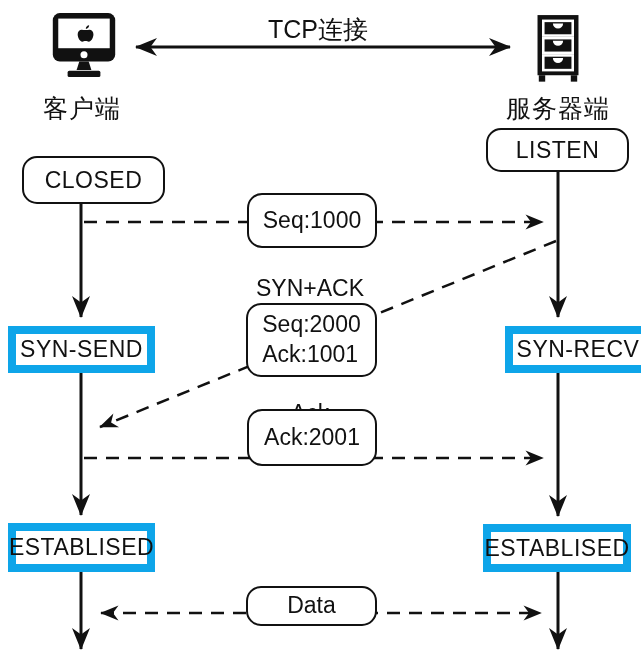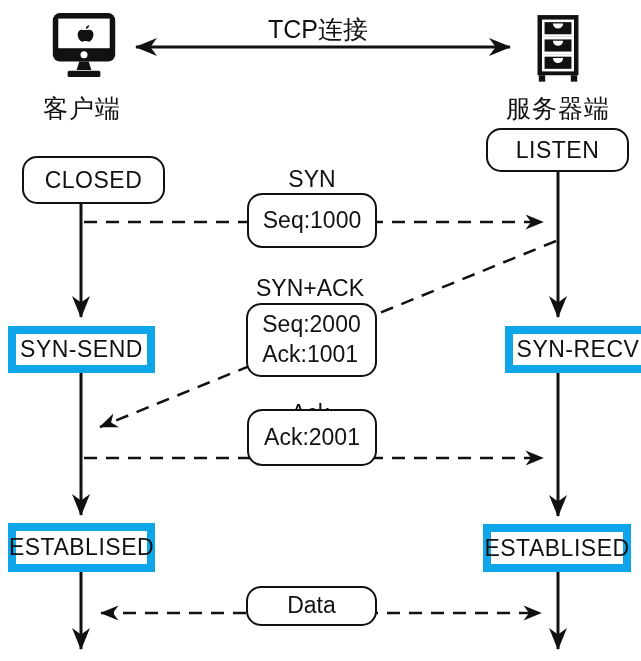--- a/index.html
+++ b/index.html
@@ -125,21 +125,20 @@
   <div class="abs node-label" style="left:488px; top:92px; width:140px; height:30px;">服务器端</div>
 
   <div class="abs state-box state-round" style="left:22px; top:127px; width:143px; height:48px;margin-top:29px;">CLOSED</div>
   <div class="abs state-box state-rect" style="left:8px; top:326px; width:147px; height:47px;">SYN-SEND</div>
   <div class="abs state-box state-rect" style="left:8px; top:523px; width:147px; height:49px;">ESTABLISED</div>
 
   <div class="abs state-box state-round" style="left:486px; top:128px; width:143px; height:44px;">LISTEN</div>
   <div class="abs state-box state-rect" style="left:485px; top:326px; width:146px; height:47px;margin-left:20px;">SYN-RECV</div>
   <div class="abs state-box state-rect" style="left:483px; top:524px; width:148px; height:48px;">ESTABLISED</div>
 
-  <div class="abs msg-title" style="left:252px; top:166px; width:120px;">SYN</div>
   <div class="abs msg-box" style="left:247px; top:193px; width:130px; height:55px;">Seq:1000</div>
 
   <div class="abs msg-title" style="left:230px; top:275px; width:160px;">SYN+ACK</div>
   <div class="abs msg-box" style="left:246px; top:303px; width:131px; height:74px;">Seq:2000
 Ack:1001</div>
 
   <div class="abs msg-title" style="left:250px; top:400px; width:120px;">Ack</div>
   <div class="abs msg-box" style="left:247px; top:409px; width:130px; height:57px;">Ack:2001</div>
 
   <div class="abs msg-box" style="left:246px; top:586px; width:131px; height:40px;">Data</div>

